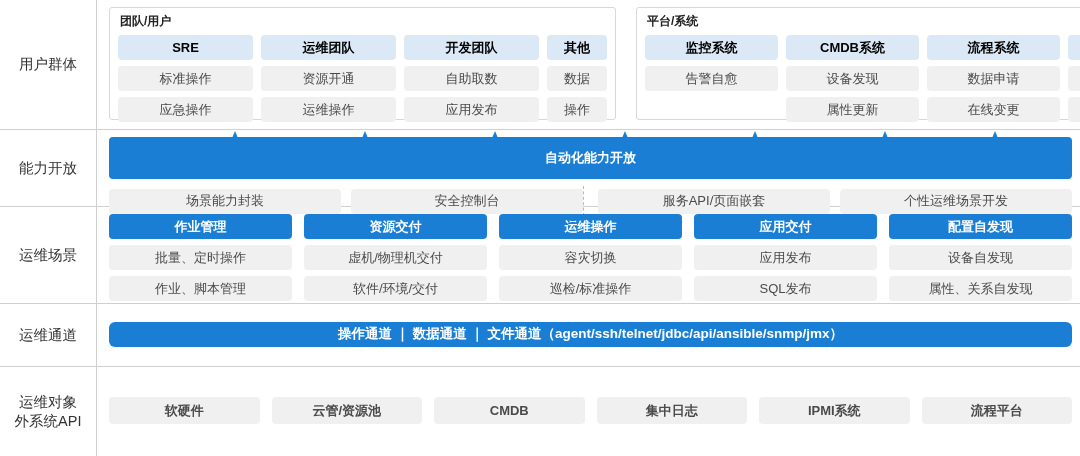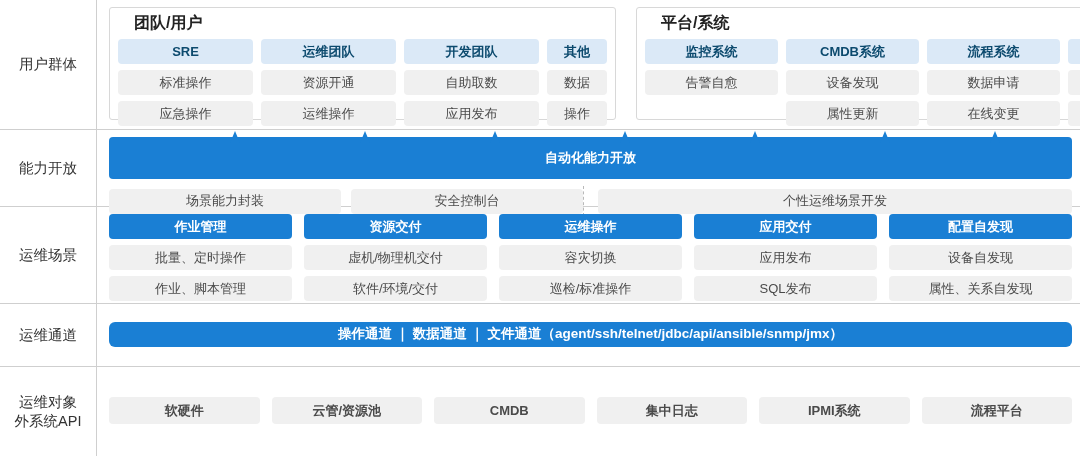--- a/index.html
+++ b/index.html
@@ -33,21 +33,21 @@
     box-sizing: border-box;
     white-space: nowrap;
   }
   .chip.blue {
     background: #1a7fd4;
     color: #ffffff;
     font-weight: bold;
   }
   .chip.lightblue {
     background: #dbe9f7;
-    color: #0c4a6e;
+    color: #000000;
     font-weight: bold;
   }
 
   
   .row-label {
     width: 96px;
     min-width: 96px;
     display: flex;
     align-items: center;
     justify-content: center;
@@ -87,24 +87,24 @@
   }
   .group {
     border: 1px solid #d8d8d8;
     border-radius: 3px;
     box-sizing: border-box;
     padding: 5px 8px 8px 8px;
     display: flex;
     flex-direction: column;
   }
   .group-title {
-    font-size: 16px;
+    font-size: 12px;
     font-weight: bold;
     color: #222;
-    margin: 0 0 5px 16px;
+    margin: 0 0 5px 2px;
   }
   .group-cols {
     display: flex;
     gap: 8px;
     flex: 1;
   }
   .gcol {
     display: flex;
     flex-direction: column;
     gap: 6px;
@@ -267,20 +267,21 @@
     <div class="row-label">能力开放</div>
     <div class="band-body">
       <div class="chip blue open-head">自动化能力开放</div>
       <div class="open-row">
         <div class="open-left">
           <div class="chip">场景能力封装</div>
           <div class="chip">安全控制台</div>
         </div>
         <div class="vdivider"></div>
         <div class="open-right">
+          <div class="chip">服务API/页面嵌套</div>
           <div class="chip">个性运维场景开发</div>
         </div>
       </div>
     </div>
   </div>
 
   <div class="band" id="band-scene">
     <div class="row-label">运维场景</div>
     <div class="band-body">
       <div class="scene-cols">

